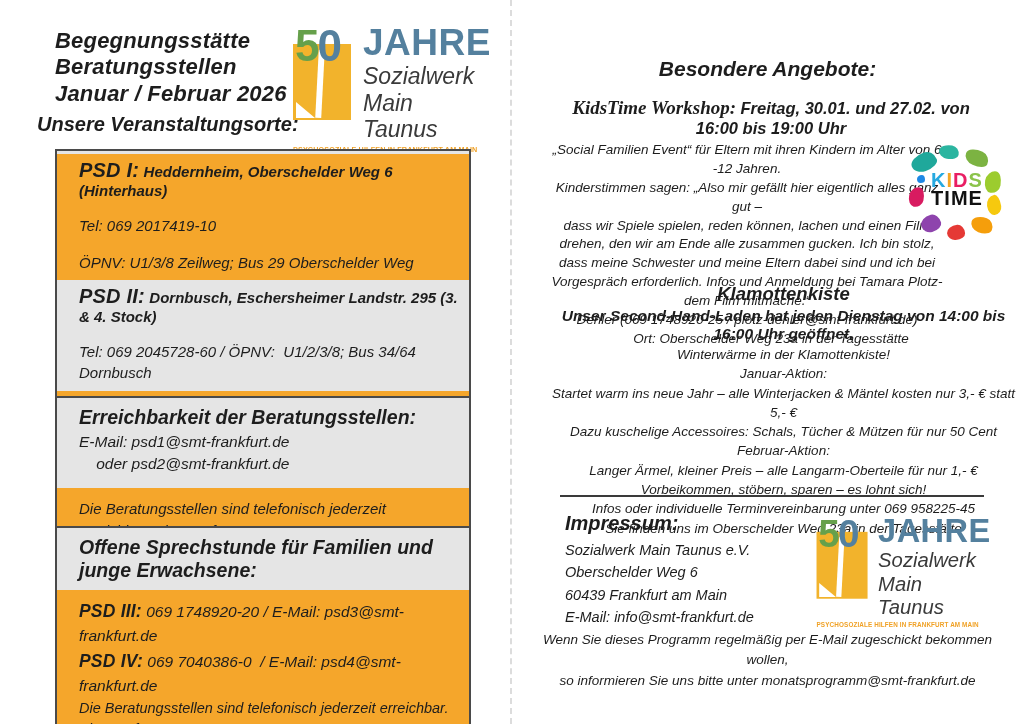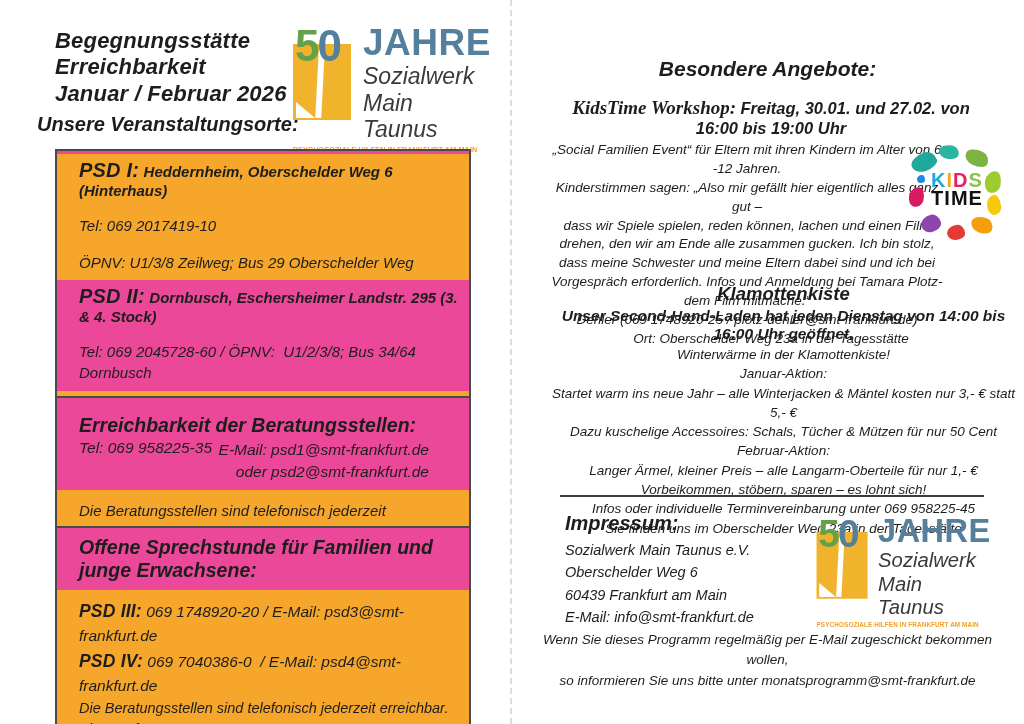--- a/index.html
+++ b/index.html
@@ -30,31 +30,31 @@
   .logo-50 { position:absolute; left:2px; top:-8px; font-weight:bold; font-size:44px; line-height:1;
     font-family:"Liberation Sans",sans-serif; letter-spacing:-2px; }
   .digit5 { color:#66A04B; } .digit0 { color:#54809E; }
   .logo-right { margin-left:6px; }
   .logo-jahre { color:#54809E; font-weight:bold; font-size:37px; line-height:0.9; letter-spacing:0.5px; }
   .logo-name { color:#3a3a3a; font-style:italic; font-size:23px; line-height:1.15; margin-top:4px; }
   .logo-tagline { color:#F0A125; font-weight:bold; font-size:10px; letter-spacing:0.2px;
     transform:scale(0.72); transform-origin:left top; white-space:nowrap; margin-top:3px; }
 
   
-  .boxed { position:absolute; left:55px; width:416px; border:2px solid #4a4a4a; background:#ec4899; }
+  .boxed { position:absolute; left:55px; width:416px; border:2px solid #4a4a4a; background:#e5e5e5; }
   .venues-box { top:149px; padding:3px 0; }
   .venue { padding:5px 10px 7px 22px; }
   .venue.orange { background:#F5A62B; }
   .v-name { font-weight:bold; font-style:italic; font-size:20px; letter-spacing:0.2px; }
   .v-desc { font-weight:bold; font-style:italic; font-size:15px; }
   .v-info { font-style:italic; font-size:15px; line-height:1.38; white-space:pre-wrap;margin-top:16px; }
 
   .reach-box { top:396px; }
   .box-heading { font-weight:bold; font-style:italic; font-size:19.5px; }
-  .reach-white { padding:8px 14px 6px 22px;margin-top:8px; }
+  .reach-white { padding:8px 14px 12px 22px; }
   .contact-row { display:flex; justify-content:space-between; font-style:italic; font-size:15.5px; margin-top:2px; }
   .emails { text-align:right; padding-right:26px; line-height:1.45; }
   .orange-note { background:#F5A62B; padding:10px 14px 12px 22px; font-style:italic; font-size:15px; line-height:1.45; }
 
   .open-box { top:526px; }
   .open-white { padding:8px 14px 8px 22px; }
   .open-orange { background:#F5A62B; padding:8px 10px 10px 22px; }
   .open-row { font-size:15.5px; font-style:italic; line-height:1.5; white-space:pre-wrap; }
   .open-row .v-name { font-size:17.5px; }
   .open-note { font-style:italic; font-size:14.5px; line-height:1.42; margin-top:1px; }
@@ -94,21 +94,21 @@
 </style>
 </head>
 <body>
 
 <div class="fold-line"></div>
 
 <div class="page page-left">
 
   <div class="header-title">
     <div>Begegnungsstätte</div>
-    <div>Erreichbarkeit</div>
+    <div>Beratungsstellen</div>
     <div>Januar / Februar 2026</div>
   </div>
 
   <div class="smt-logo logo-a">
     <div class="logo-row">
       <div class="door-wrap">
         <div class="door-rect">
           <svg width="58" height="76" viewBox="0 0 58 76">
             <polygon points="3,74 22,74 3,58" fill="#ffffff"></polygon>
             <polygon points="24,6 30,4 30,74 24,74" fill="#ffffff" transform="rotate(3 27 40)"></polygon>
@@ -152,21 +152,20 @@
         <span class="v-desc">Bockenheim, Sophienstr. 44 (2. Stock)</span></div>
       <div class="v-info">Tel:  069 7040386-0</div>
       <div class="v-info">ÖPNV: U4/6/7 Bockenheimer Warte; Tram 16 Juliusstraße</div>
     </div>
   </div>
 
   <div class="boxed reach-box">
     <div class="reach-white">
       <div class="box-heading">Erreichbarkeit der Beratungsstellen:</div>
       <div class="contact-row">
-        <span>Tel: 069 958225-35</span>
         <div class="emails">
           <div>E-Mail: psd1@smt-frankfurt.de</div>
           <div>oder psd2@smt-frankfurt.de</div>
         </div>
       </div>
     </div>
     <div class="orange-note">
       <div>Die Beratungsstellen sind telefonisch jederzeit erreichbar. Ein Anruf-</div>
       <div>beantworter ist eingeschaltet. Termine finden nach Absprache statt.</div>
     </div>

